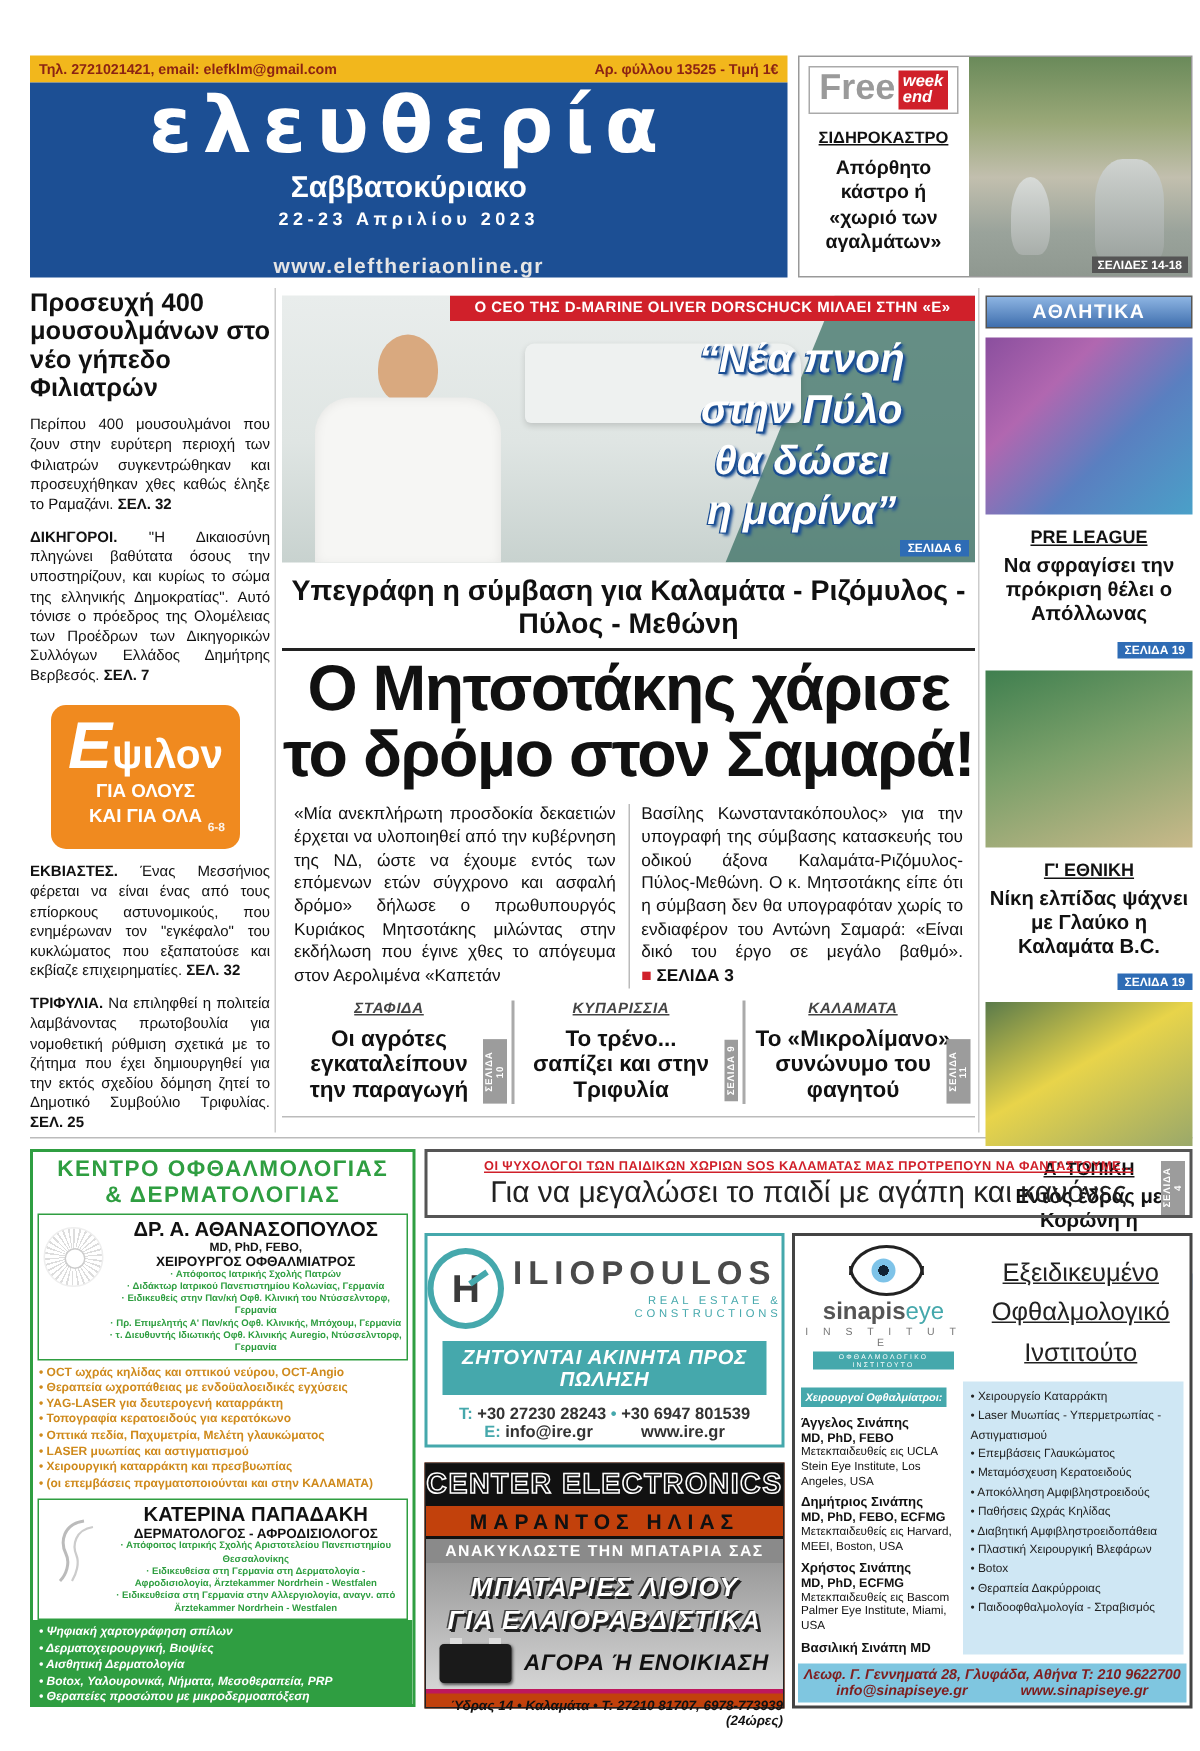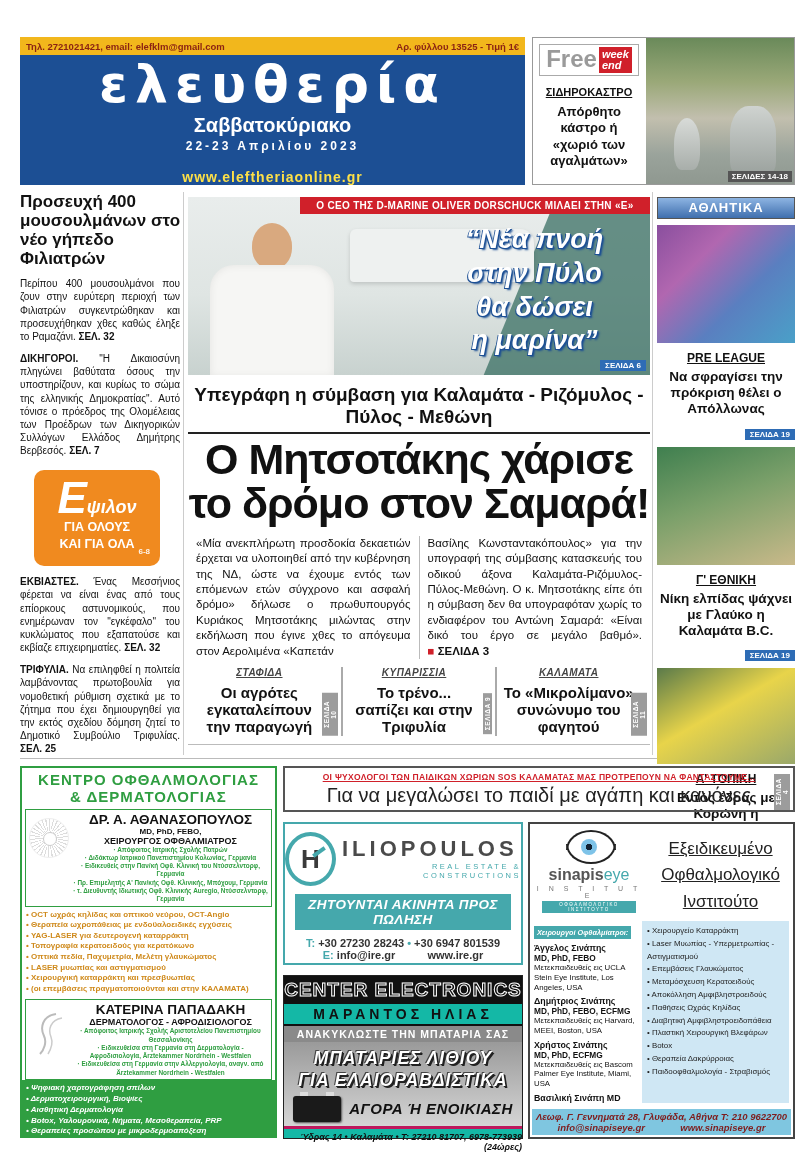--- a/index.html
+++ b/index.html
@@ -10,21 +10,21 @@
   
   .topbar{left:20px;top:37px;width:505px;height:18px;background:#f2b71c;display:flex;
           justify-content:space-between;align-items:center;padding:0 6px;box-sizing:border-box;}
   .topbar span{font-size:9.5px;font-weight:bold;color:#8b2313;}
   .masthead{left:20px;top:55px;width:505px;height:130px;background:#1c4f94;text-align:center;
             display:flex;flex-direction:column;justify-content:center;}
   .logo{font-family:"DejaVu Sans",sans-serif;font-size:52px;font-weight:800;color:#fff;
         letter-spacing:7px;line-height:1;margin-top:2px;}
   .edition{font-size:20px;font-weight:bold;color:#fff;margin-top:4px;}
   .mdate{font-size:12px;font-weight:bold;color:#fff;letter-spacing:3px;margin-top:2px;}
-  .site{font-size:14px;font-weight:bold;color:#fde047;letter-spacing:1px;margin-top:16px;}
+  .site{font-size:14px;font-weight:bold;color:#e5e5e5;letter-spacing:1px;margin-top:16px;}
 
   
   .fw{left:532px;top:37px;width:263px;height:148px;border:1px solid #999;background:#fff;box-sizing:border-box;}
   .fw-left{position:absolute;left:0;top:0;width:112px;height:100%;padding:6px;box-sizing:border-box;text-align:center;}
   .fw-logo{display:flex;align-items:flex-start;justify-content:center;border:1px solid #aaa;padding:2px;}
   .fw-free{font-size:24px;font-weight:bold;color:#9a9a9a;line-height:1;}
   .fw-red{background:#d0202a;color:#fff;font-size:11px;font-weight:bold;font-style:italic;
           line-height:1;padding:2px 3px;margin-left:2px;text-align:left;}
   .fw-kicker{font-size:11px;font-weight:bold;text-decoration:underline;margin-top:10px;}
   .fw-title{font-size:13px;font-weight:bold;line-height:1.25;margin-top:6px;}
@@ -40,21 +40,21 @@
   
   .leftcol{left:20px;top:192px;width:160px;}
   .lead-title{font-size:17px;font-weight:bold;line-height:1.12;}
   .brief{font-size:10px;line-height:1.32;text-align:justify;margin-top:9px;}
   .brief b.kick{font-weight:bold;}
   .brief .pref{font-weight:bold;white-space:nowrap;}
   .epsilon{margin:12px 8px 2px 14px;width:118px;background:#f08a1f;border-radius:10px;color:#fff;
            text-align:center;padding:8px 4px 10px;}
   .eps-word{line-height:.9;}
   .eps-E{font-size:44px;font-weight:bold;font-style:italic;}
-  .eps-rest{font-size:18px;font-style:italic;font-weight:bold;text-align:right;}
+  .eps-rest{font-size:27px;font-weight:bold;text-align:right;}
   .eps-l{font-size:12.5px;font-weight:bold;margin-top:3px;}
   .eps-p{font-size:8px;font-weight:bold;text-align:right;margin:-4px 6px 0 0;opacity:.9;}
 
   .vline1{left:183px;top:192px;width:1px;height:563px;background:#ccc;}
   .vline2{left:652px;top:192px;width:1px;height:563px;background:#ccc;}
   .hline{left:20px;top:758px;width:775px;height:1px;background:#bbb;}
 
   
   .center{left:188px;top:197px;width:462px;}
   .photo{position:relative;height:178px;background:linear-gradient(180deg,#e9edec 0%,#dfe5e3 55%,#c8d2cf 100%);overflow:hidden;}
@@ -144,21 +144,21 @@
   .adi-tag{font-size:7.5px;color:#45a8ac;letter-spacing:2.5px;margin-top:2px;text-align:right;}
   .adi-band{background:#45a8ac;color:#fff;font-style:italic;font-weight:bold;font-size:13.5px;
             margin:8px 10px 0;padding:3px 0;letter-spacing:.5px;}
   .adi-tel{font-size:11px;font-weight:bold;color:#333;margin-top:7px;}
   .adi-tel .tl{color:#45a8ac;}
   .adi-mail{font-size:11px;font-weight:bold;color:#333;margin-top:0;}
   .adi-mail .tl{color:#45a8ac;}
   .adi-mail span.gap{display:inline-block;width:26px;}
 
   
-  .ade{left:283px;top:975px;width:240px;height:164px;border:1px solid #222;box-sizing:border-box;background:#14b8a6;}
+  .ade{left:283px;top:975px;width:240px;height:164px;border:1px solid #222;box-sizing:border-box;background:#c2410c;}
   .ade-title{background:#111;color:#111;-webkit-text-stroke:1px #fff;font-size:19px;font-weight:bold;
              text-align:center;letter-spacing:1px;padding:3px 0;}
   .ade-name{border-bottom:2px solid #111;font-size:14px;font-weight:bold;letter-spacing:4px;
             text-align:center;padding:2px 0;}
   .ade-rec{background:#8a8a8a;color:#fff;font-size:10.5px;font-weight:bold;text-align:center;
            letter-spacing:1px;padding:2px 0;}
   .ade-body{background:linear-gradient(180deg,#9a9a9a,#d5d5d5);text-align:center;padding:6px 0 4px;position:relative;}
   .ade-big{font-size:17.5px;font-weight:800;font-style:italic;color:#fff;letter-spacing:1px;line-height:1.25;
            text-shadow:1px 1px 0 #222,2px 2px 0 #222,-1px -1px 0 #444;}
   .ade-row{display:flex;align-items:center;justify-content:center;margin-top:4px;}

